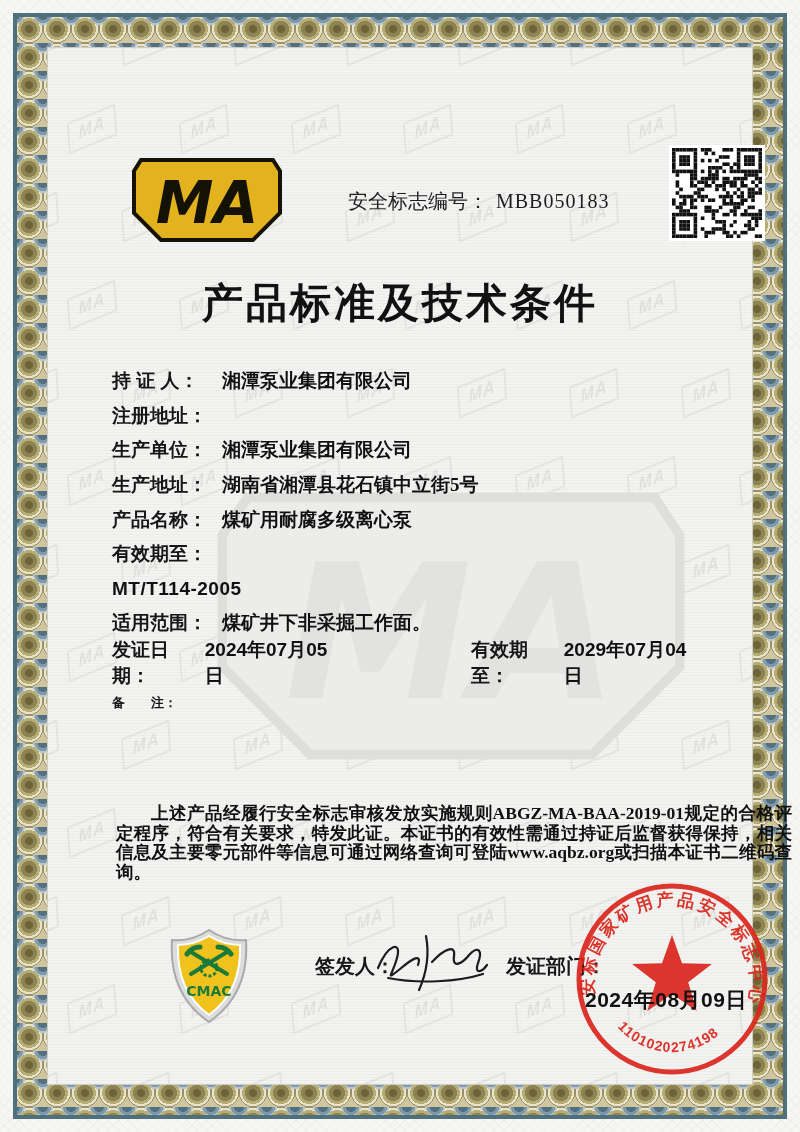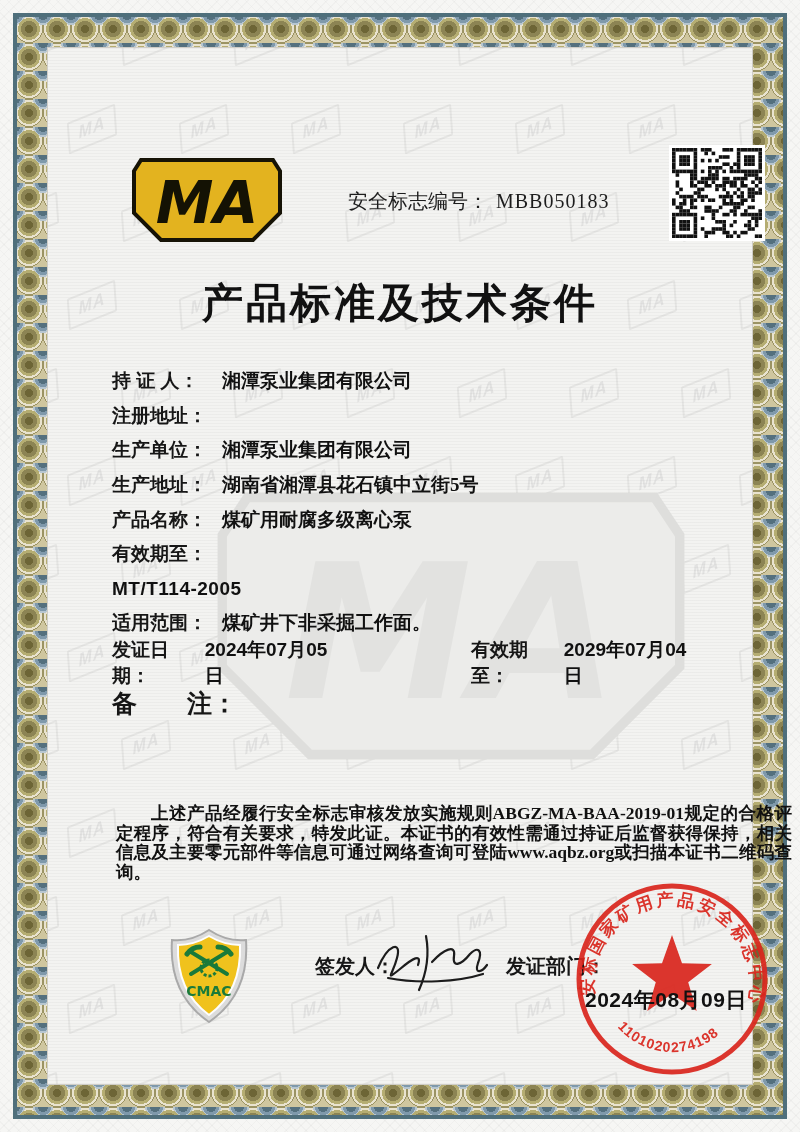--- a/index.html
+++ b/index.html
@@ -43,21 +43,21 @@
   .row{display:flex;align-items:center;height:34.6px;}
   .row .lbl{font-size:19px;color:#161616;font-weight:600;min-width:110px;white-space:nowrap;}
   .row .lbl.wide{min-width:0;margin-right:28px;}
   .row .val{font-size:19px;color:#111;font-weight:bold;font-family:"Liberation Serif",serif;}
   .row .val.tech{font-family:"Liberation Sans",sans-serif;letter-spacing:0.5px;}
   .dates{position:absolute;left:64px;top:598px;right:50px;display:flex;align-items:center;height:34px;}
   .dates .lbl{font-size:19px;font-weight:600;color:#161616;}
   .dates .val{font-size:19px;font-weight:600;color:#111;}
   .dates .valid{margin-left:128px;}
   .remark{position:absolute;left:64px;top:638px;height:34px;display:flex;align-items:center;
-    font-size:25px;font-weight:600;color:#161616;}
+    font-size:13px;font-weight:600;color:#161616;}
 
   .statement{position:absolute;left:68px;top:756px;width:676px;margin:0;
     font-size:17.5px;line-height:19.5px;font-weight:bold;color:#101010;
     font-family:"Liberation Serif",serif;text-align:justify;text-indent:2em;}
 
   .cmac{position:absolute;left:121px;top:880px;}
   .signer-lbl{position:absolute;left:267px;top:905px;font-size:20px;font-weight:600;color:#161616;}
   .signature{position:absolute;left:322px;top:876px;}
   .dept-lbl{position:absolute;left:438px;top:905px;font-size:20px;font-weight:600;color:#161616;margin-left:20px;}
   .stamp{position:absolute;left:524px;top:831px;}

